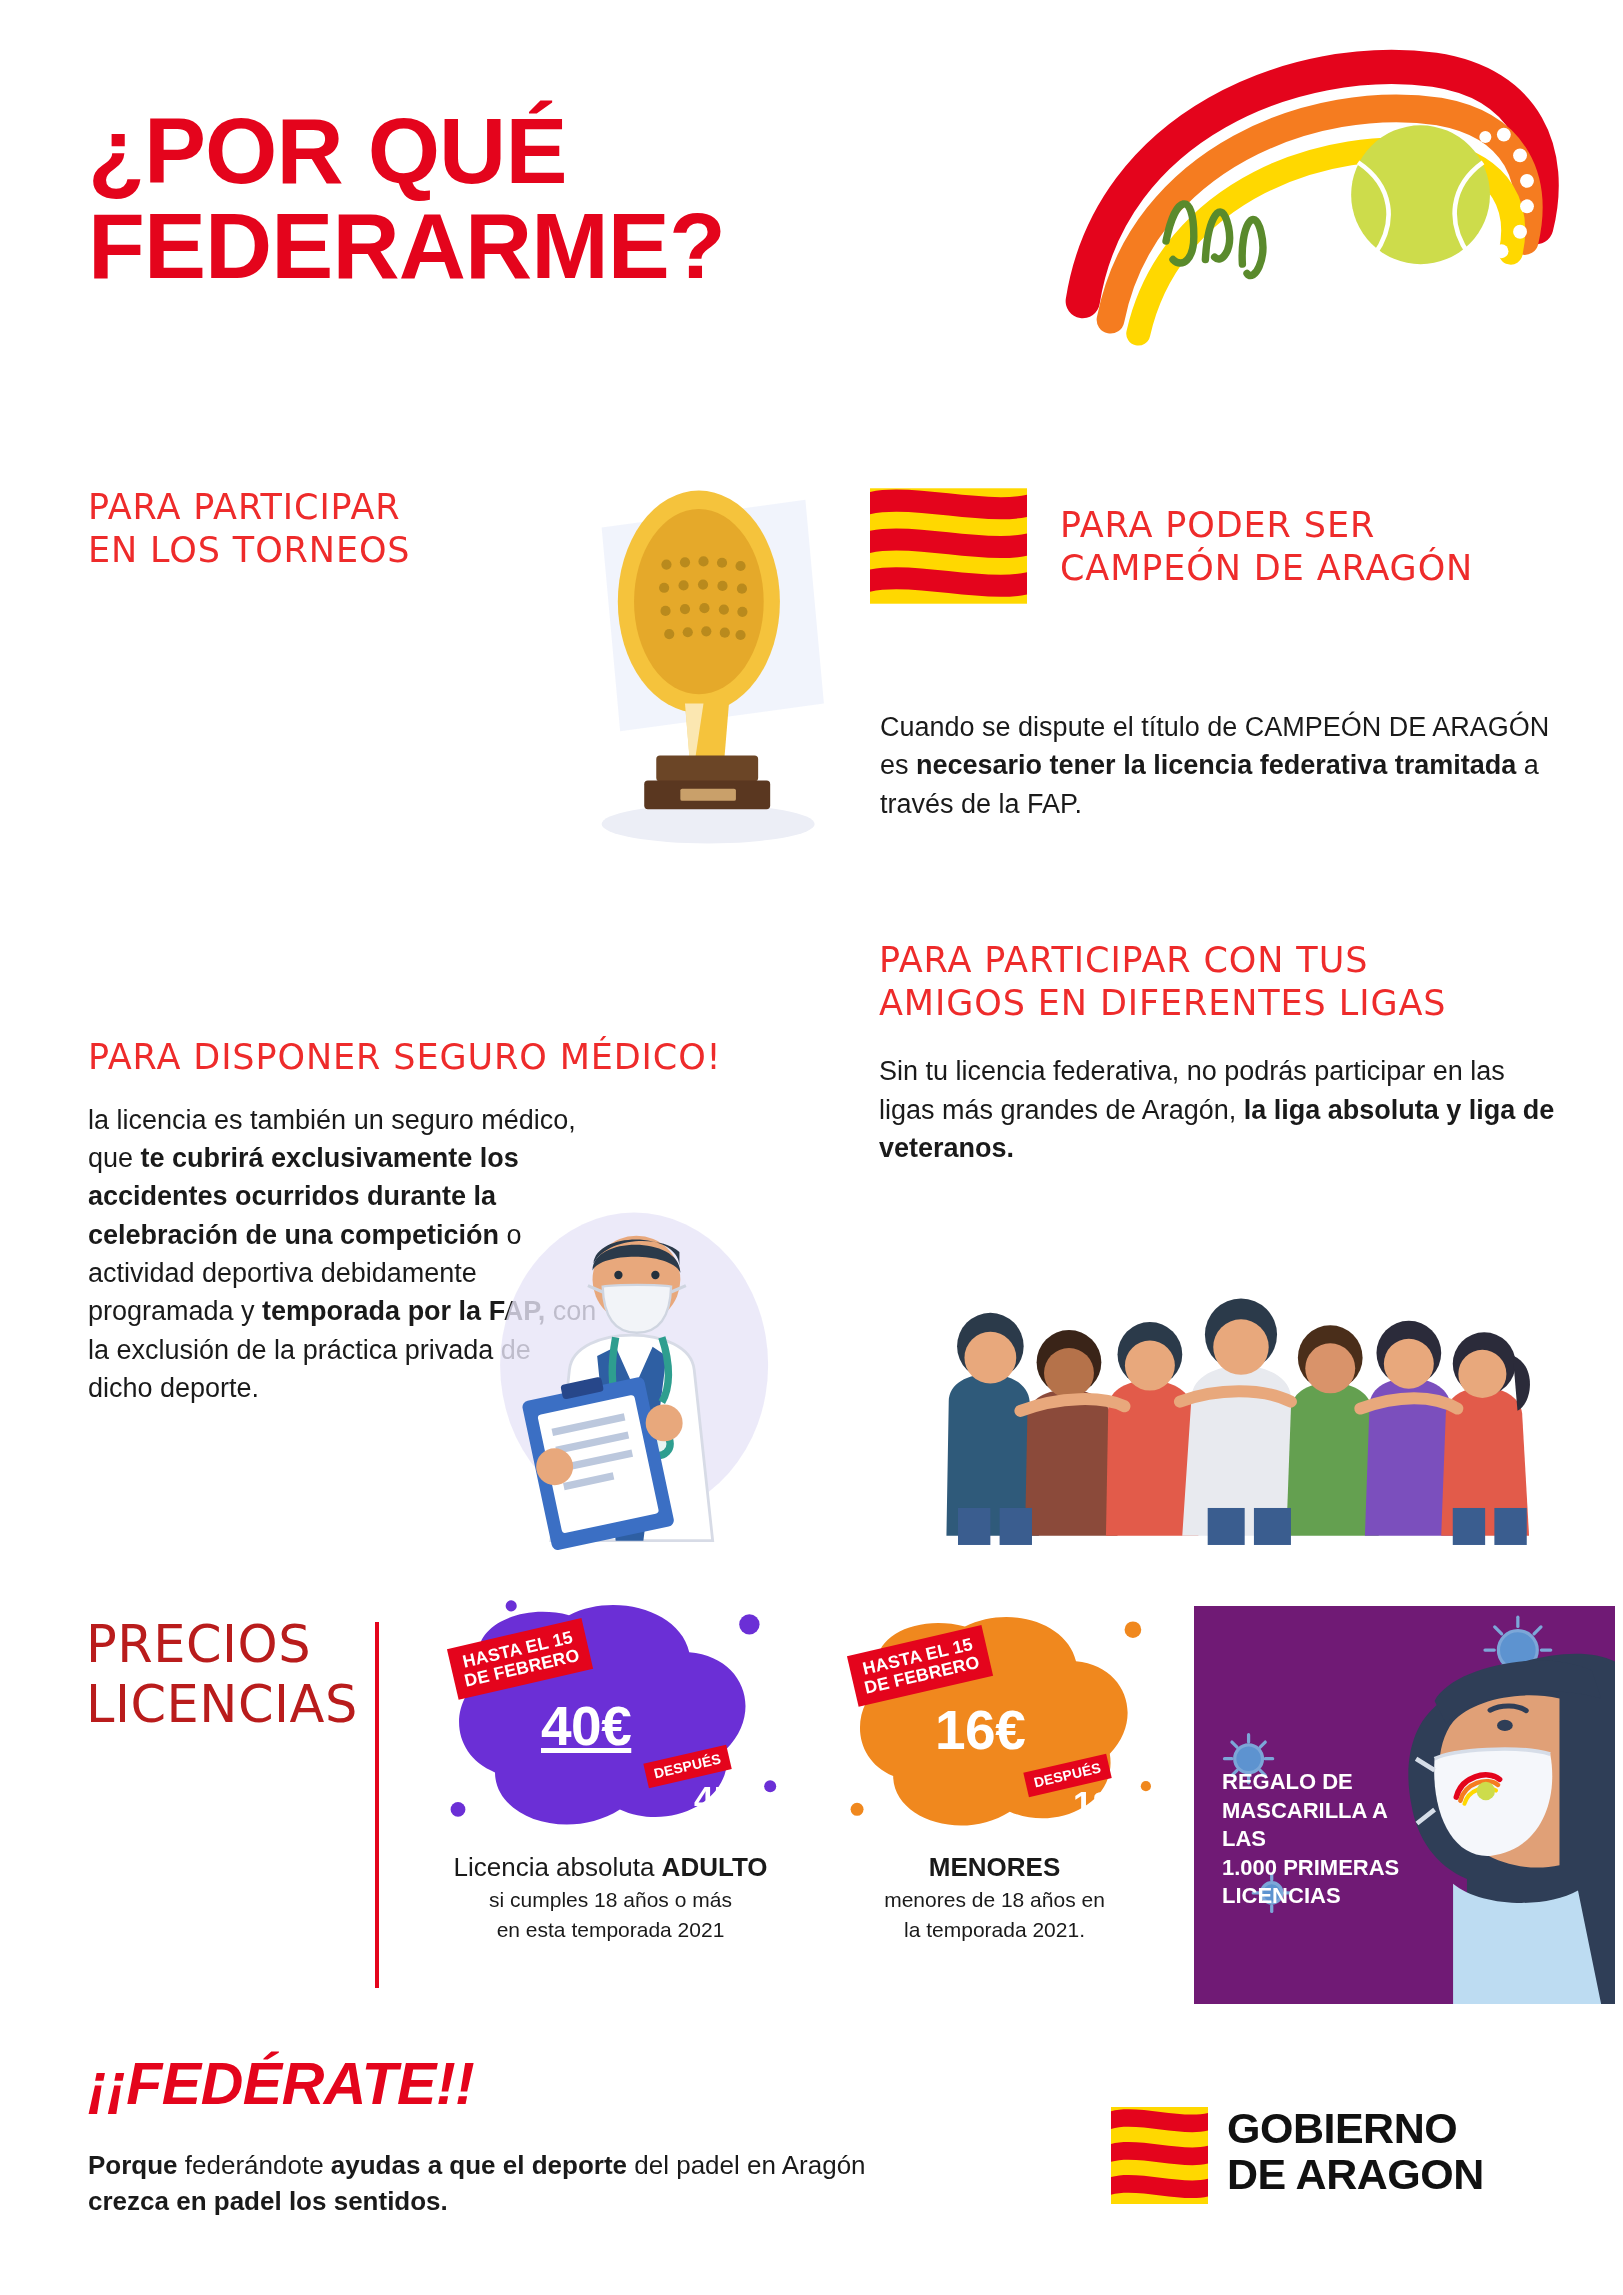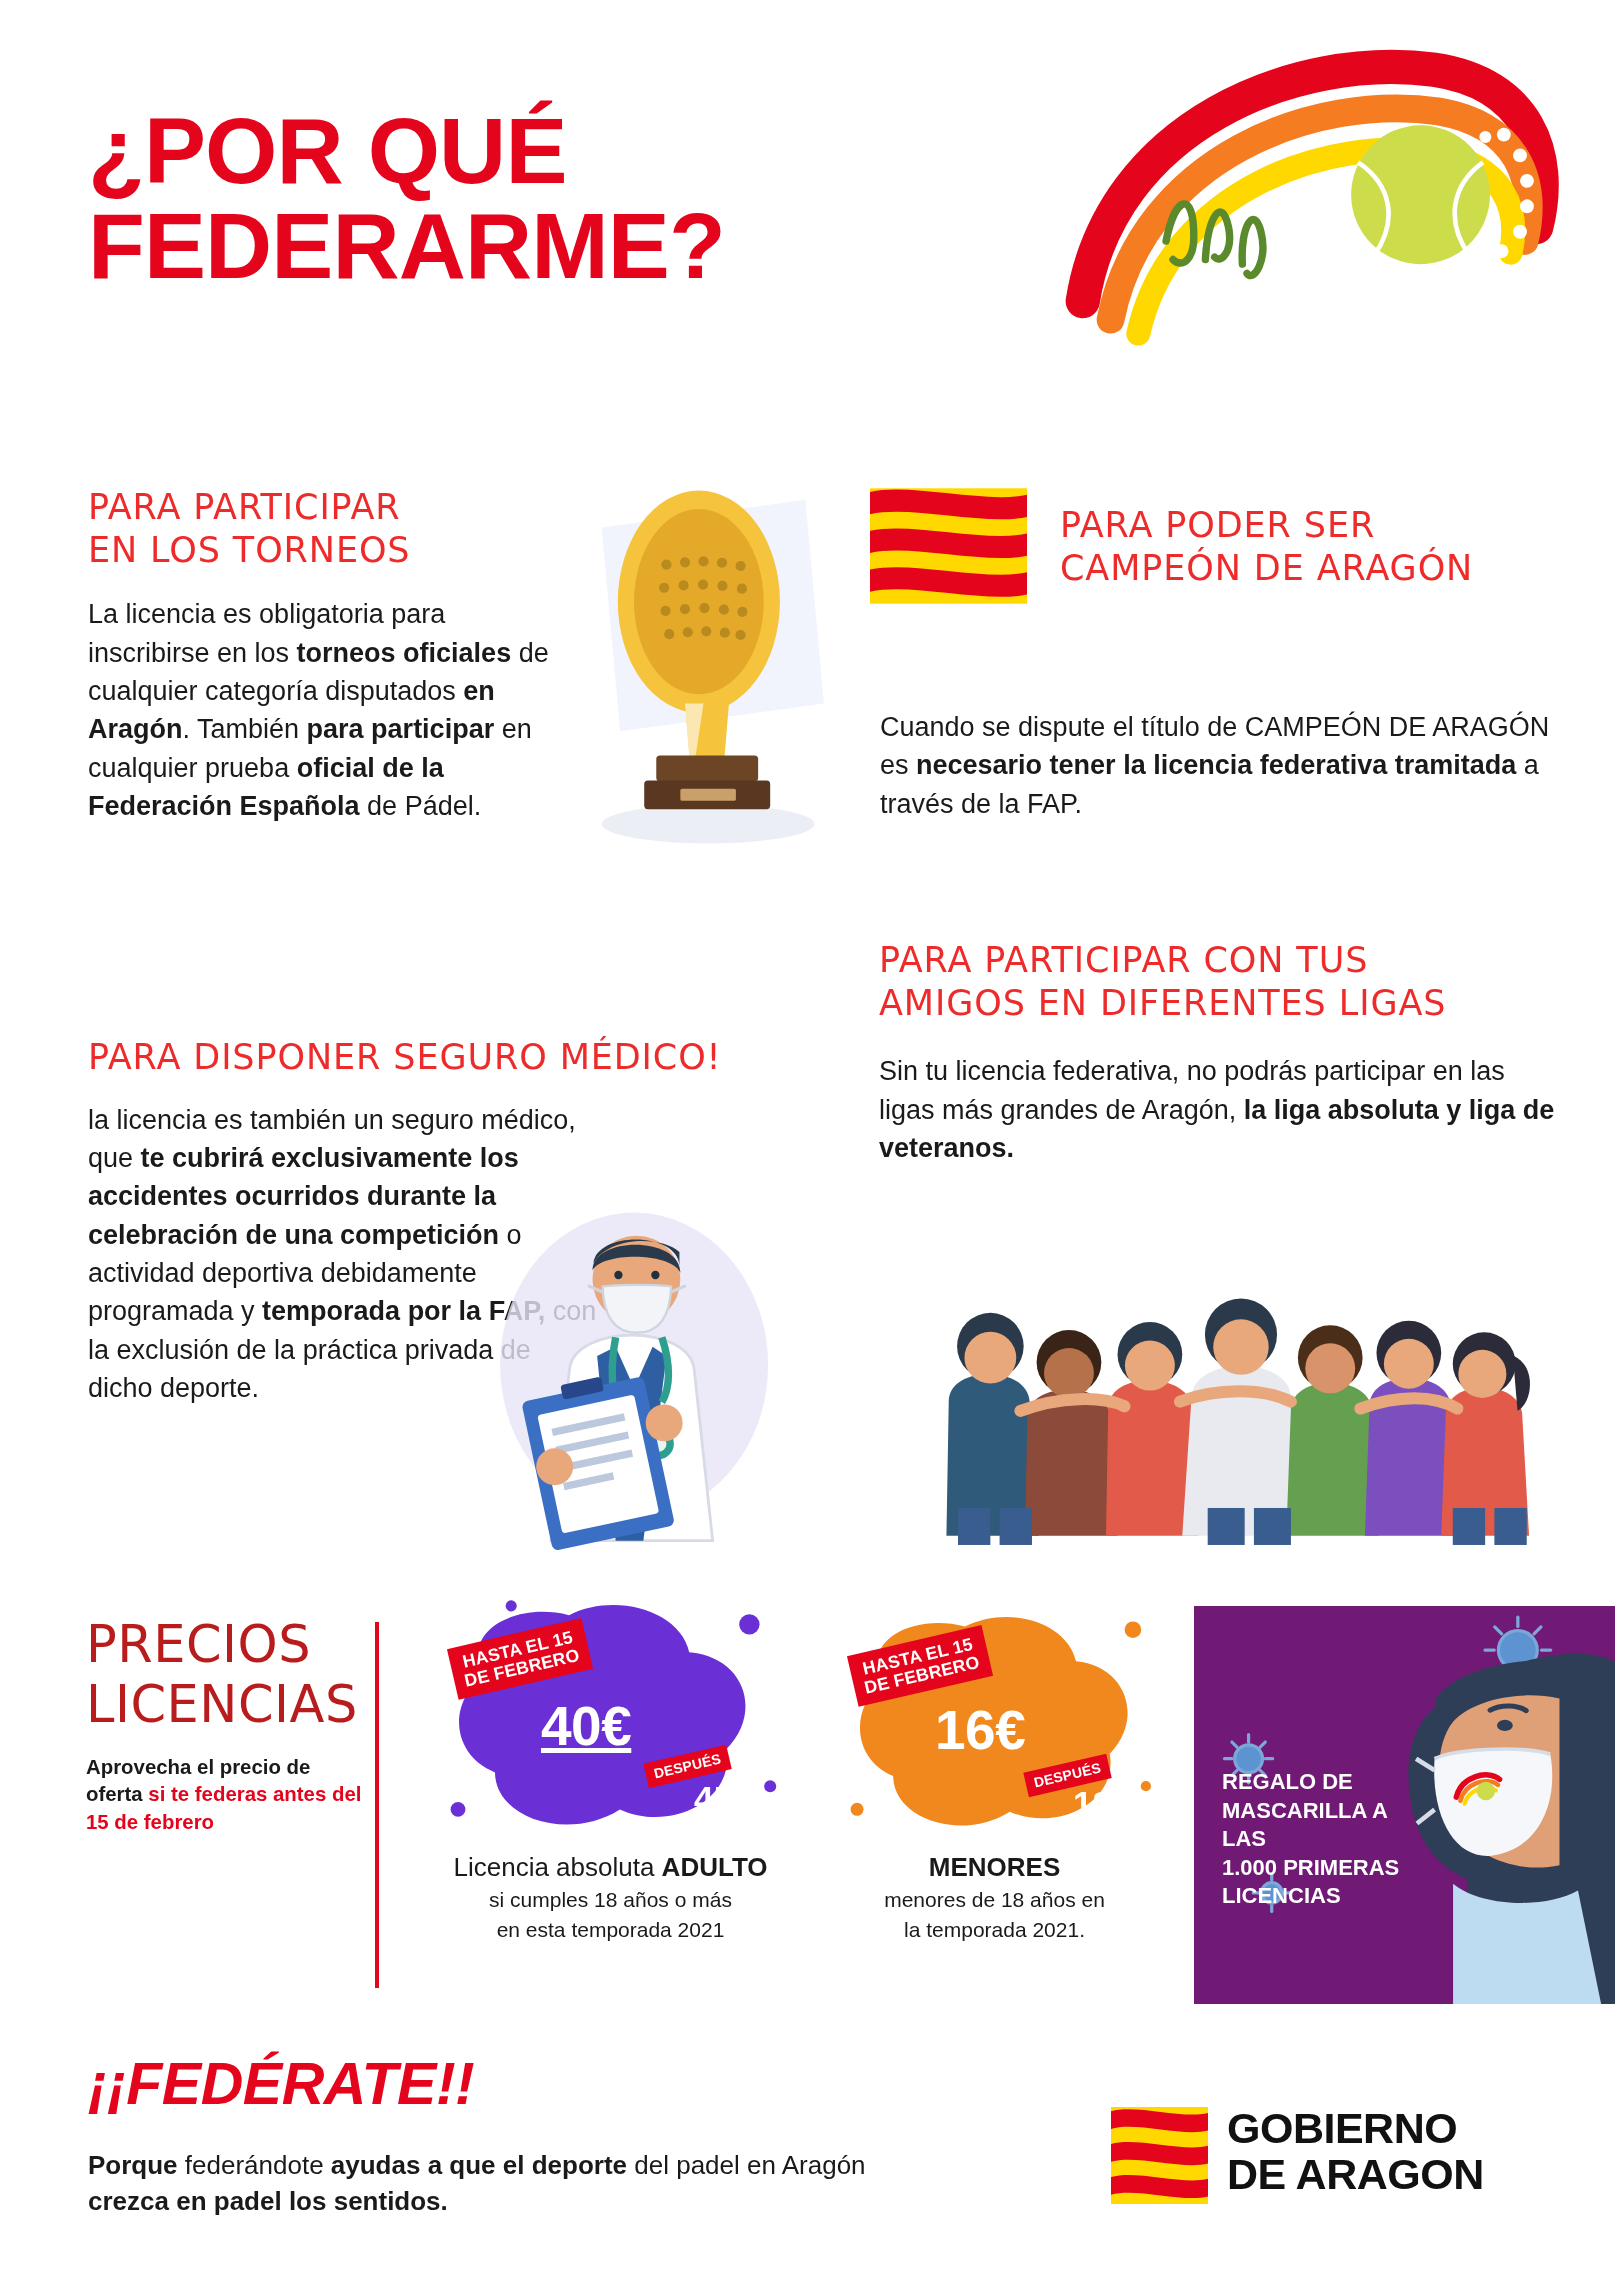--- a/index.html
+++ b/index.html
@@ -313,21 +313,20 @@
       <path d="M325 470 C 330 380, 360 330, 375 400 C 385 450, 360 480, 345 465"></path>
       <path d="M405 480 C 400 400, 430 350, 445 410 C 460 470, 430 520, 415 500"></path>
     </g>
   </svg>
 
   <div id="sec-torneos">
     <div class="sec-head">
       <div>PARA PARTICIPAR</div>
       <div>EN LOS TORNEOS</div>
     </div>
-    <div class="body-text">La licencia es obligatoria para inscribirse en los <b>torneos oficiales</b> de cualquier categoría disputados <b>en Aragón</b>. También <b>para participar</b> en cualquier prueba <b>oficial de la Federación Española</b> de Pádel.</div>
   </div>
 
   <svg class="trophy-art" viewBox="0 0 680 840">
     <ellipse cx="350" cy="760" rx="230" ry="42" fill="#eceef6"></ellipse>
     <path d="M120 120 L560 60 L600 500 L160 560 Z" fill="#eef2fb" opacity="0.85"></path>
     <ellipse cx="330" cy="280" rx="175" ry="240" fill="#f5c33c"></ellipse>
     <ellipse cx="330" cy="280" rx="140" ry="200" fill="#e5a92a"></ellipse>
     <g fill="#b98a1d">
       <circle cx="260" cy="200" r="11"></circle>
         <circle cx="300" cy="195" r="11"></circle>
@@ -469,23 +468,20 @@
 
     <circle cx="405" cy="545" r="40" fill="#e8a87c"></circle>
     <circle cx="168" cy="640" r="40" fill="#e8a87c"></circle>
   </svg>
 
   <div id="sec-precios">
     <div class="precios-title">
       <div>PRECIOS</div>
       <div>LICENCIAS</div>
     </div>
-    <div class="precios-sub">
-      <span>Aprovecha el precio de oferta </span><span class="red">si te federas antes del 15 de febrero</span>
-    </div>
   </div>
   <div class="vert-rule"></div>
 
   <svg class="blob-wrap" style="left:430px; top:1592px; width:352px; height:259px;" viewBox="0 0 760 560">
     <path d="M120 180 C 60 90, 180 20, 300 50 C 400 0, 540 40, 560 130 C 680 140, 720 260, 640 340 C 660 450, 520 520, 410 470 C 300 540, 140 490, 140 390 C 40 350, 40 230, 120 180 Z" fill="#6b2fd6"></path>
     <circle cx="690" cy="70" r="22" fill="#6b2fd6"></circle>
     <circle cx="60" cy="470" r="16" fill="#6b2fd6"></circle>
     <circle cx="735" cy="420" r="13" fill="#6b2fd6"></circle>
     <circle cx="175" cy="30" r="12" fill="#6b2fd6"></circle>
   </svg>

